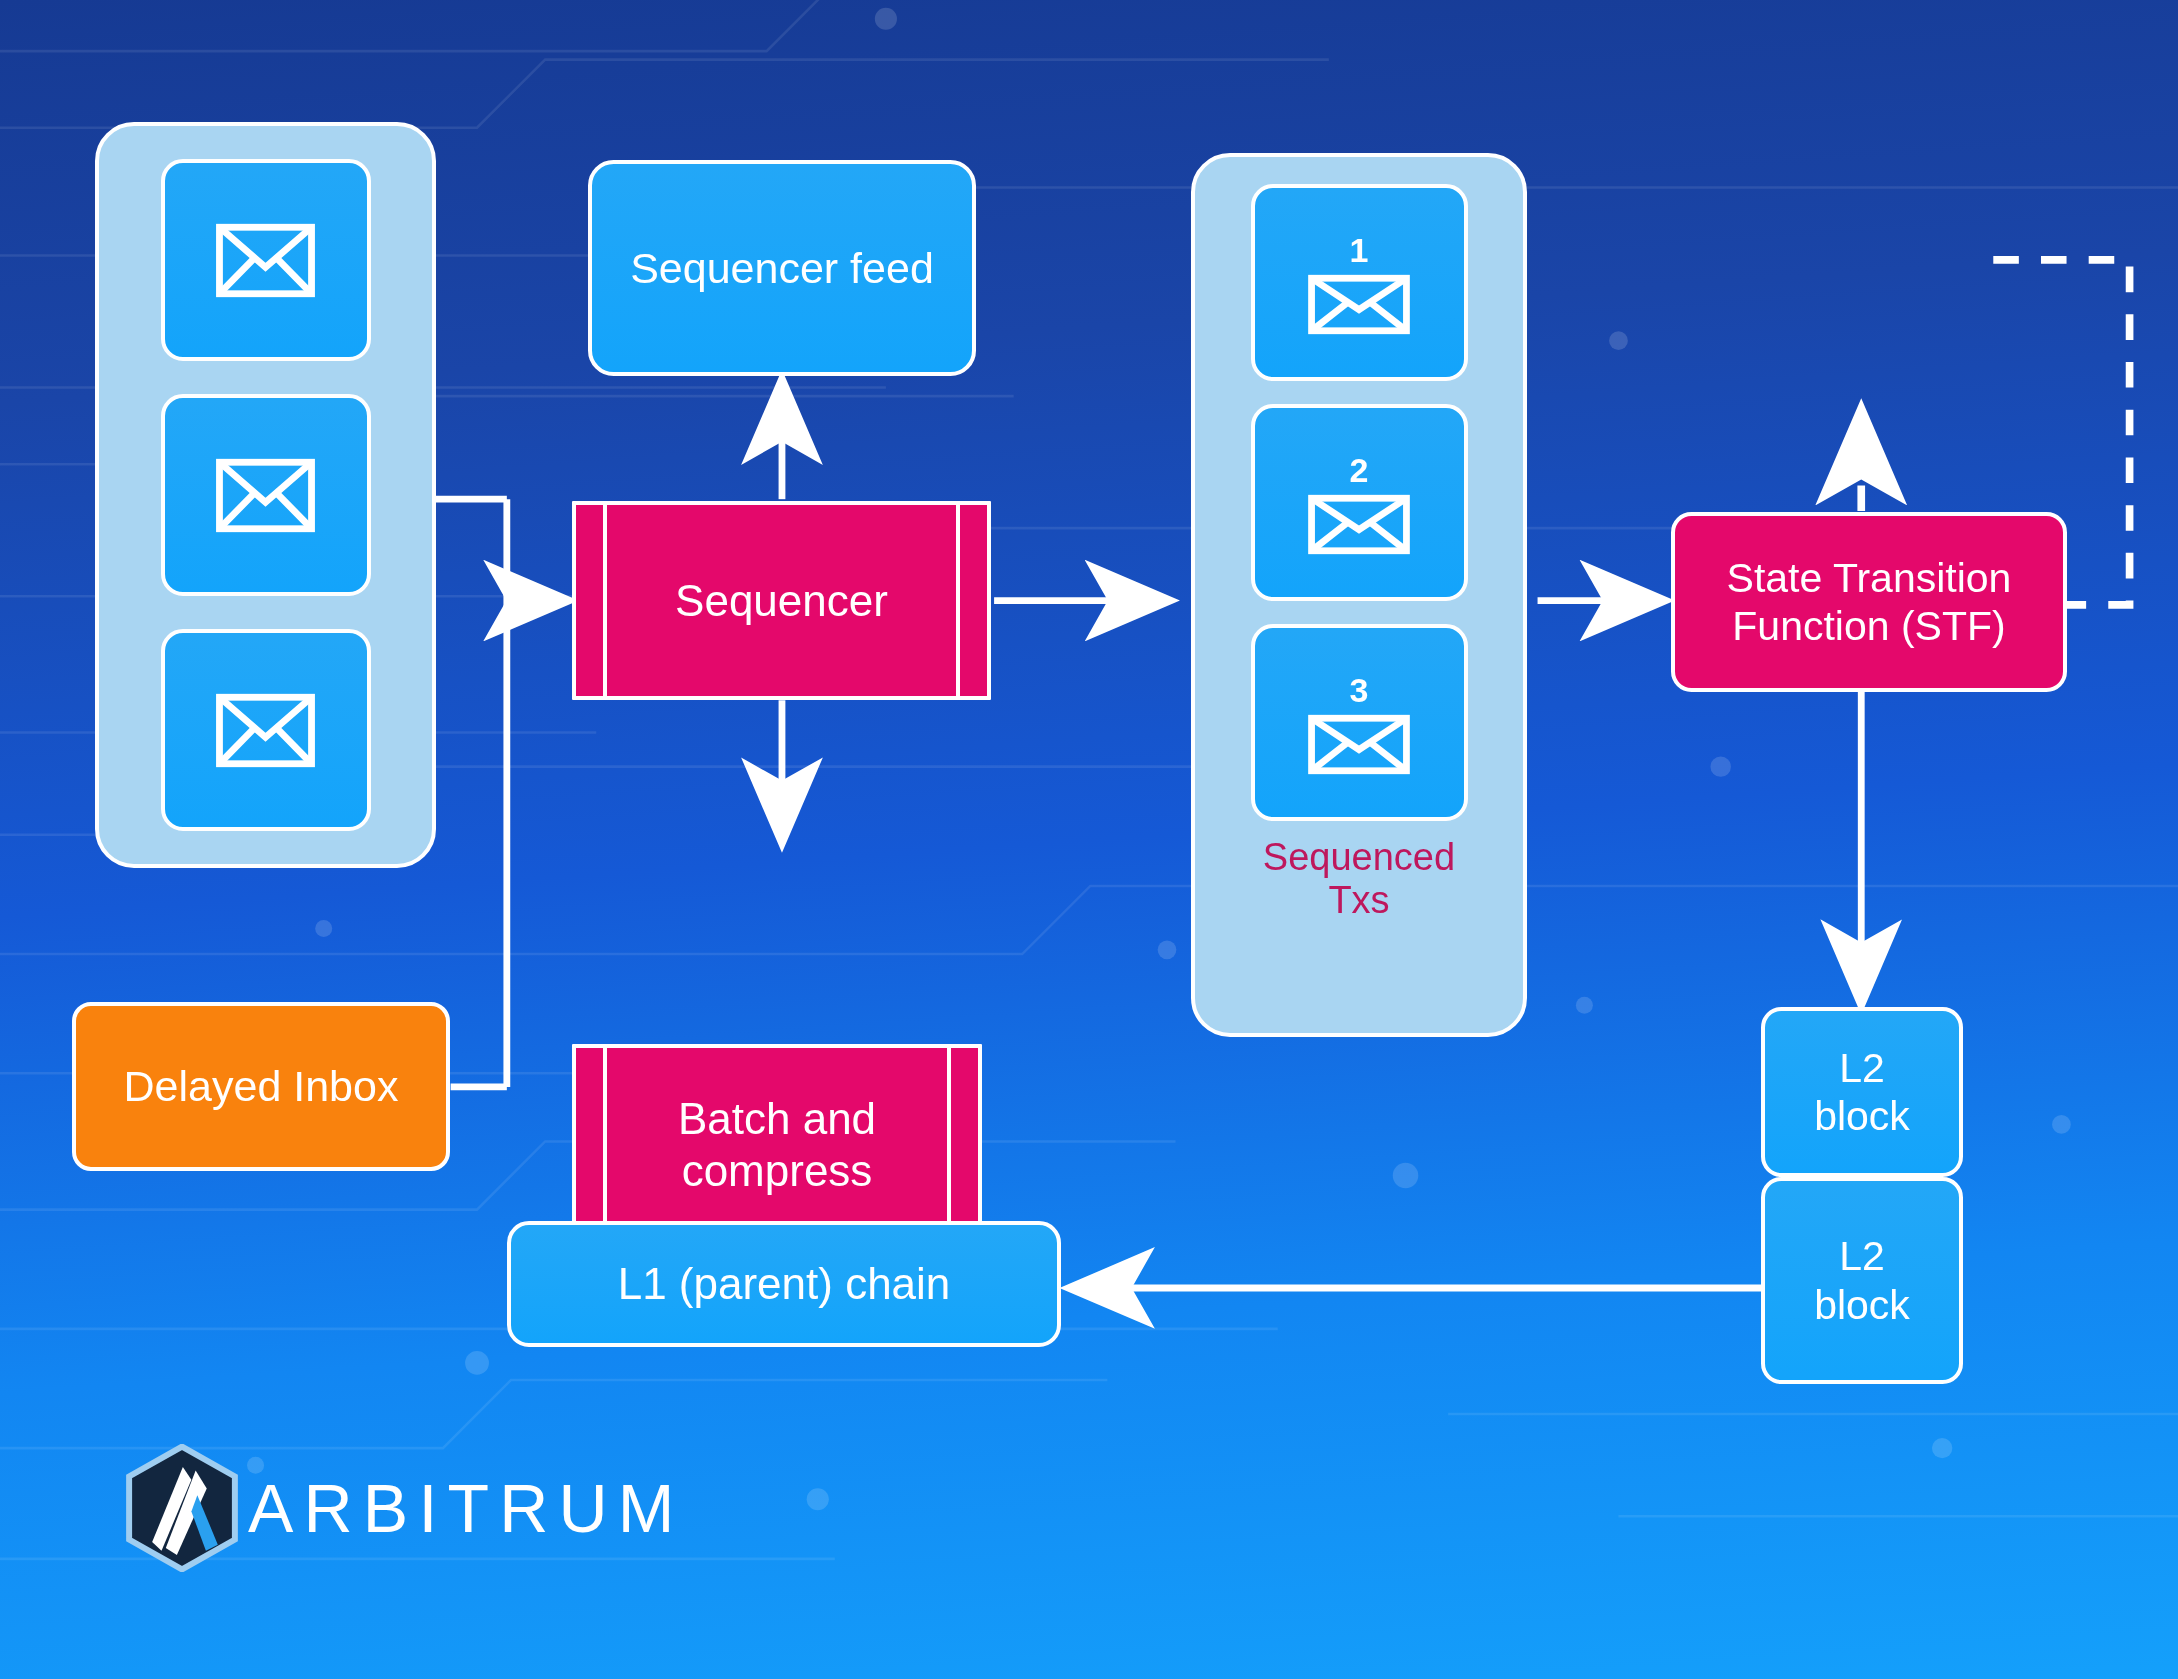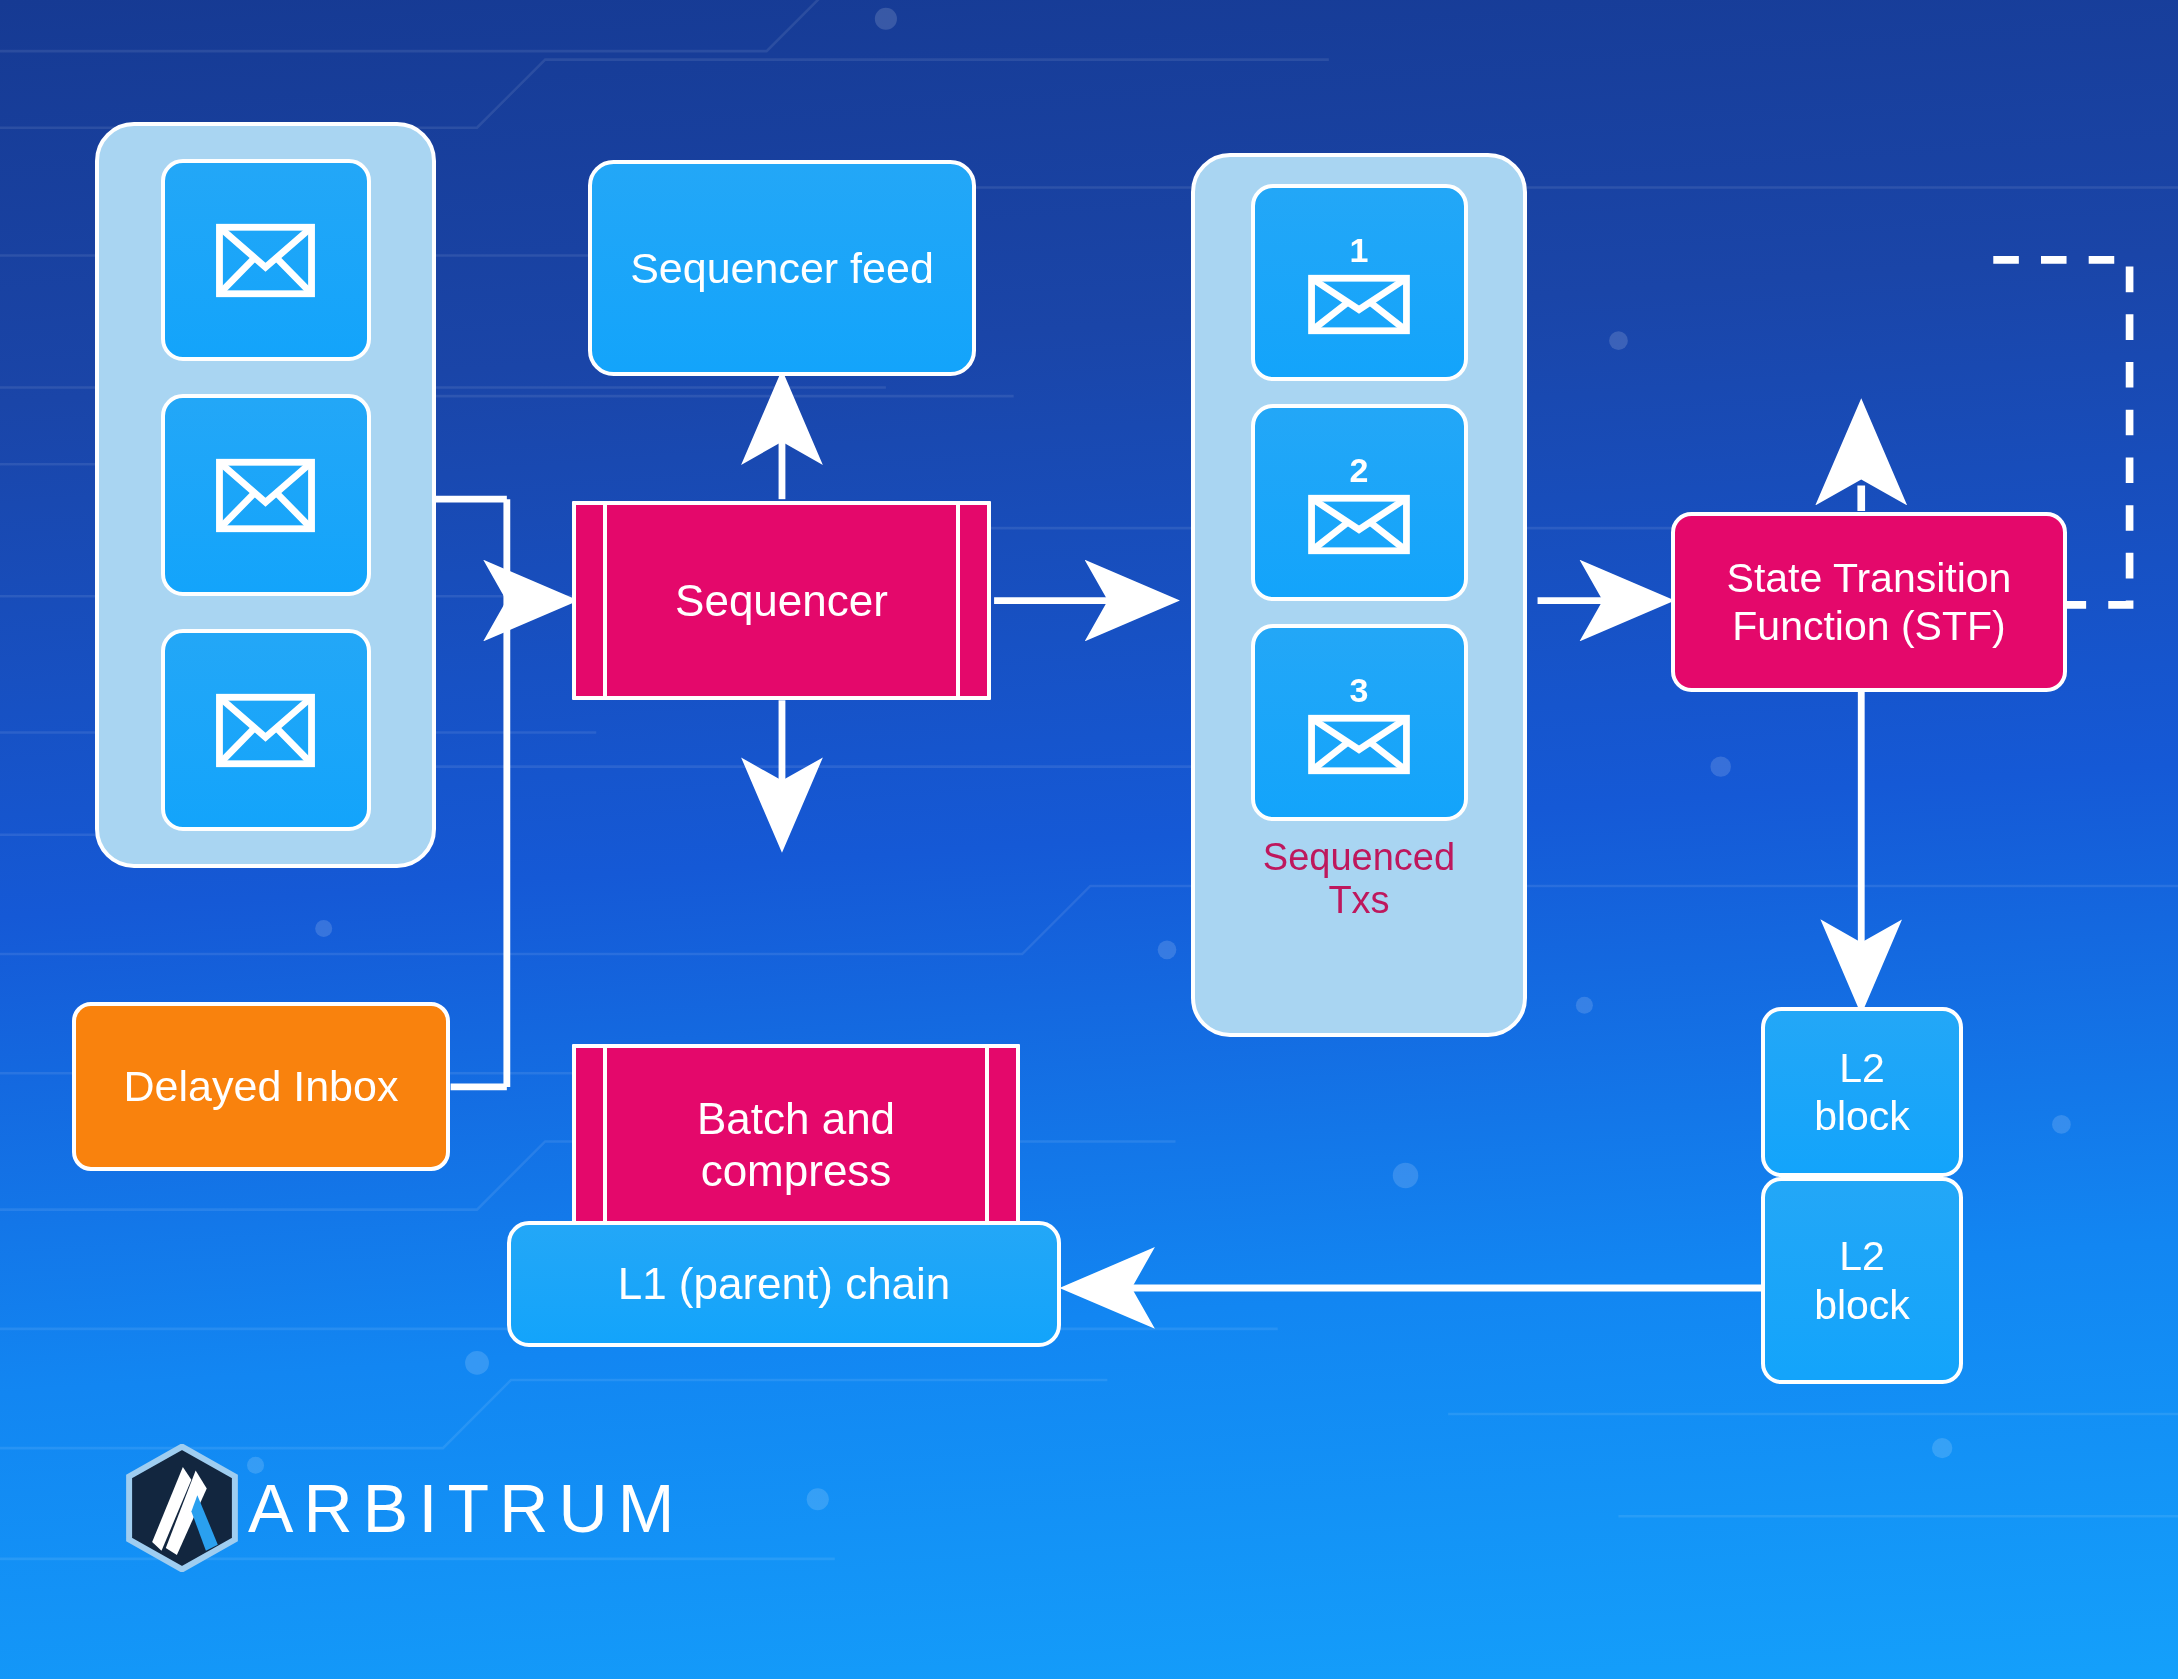--- a/index.html
+++ b/index.html
@@ -143,21 +143,21 @@
   </div>
 
   <div class="node card" style="left:588px;top:160px;width:388px;height:216px;border-radius:25.6px;flex-direction:column;">
     <span class="lbl" style="font-size:43px;">Sequencer feed</span>
   </div>
 
   <div class="node striped" style="left:572px;top:501px;width:419px;height:199px;">
     <span class="lbl" style="font-size:44px;">Sequencer</span>
   </div>
 
-  <div class="node striped" style="left:572px;top:845px;width:448px;height:201px;flex-direction:column;">
+  <div class="node striped" style="left:572px;top:845px;width:410px;height:201px;flex-direction:column;">
     <span class="lbl" style="font-size:44px;">Batch and</span>
     <span class="lbl" style="font-size:44px;">compress</span>
   </div>
 
   <div class="node orange" style="left:72px;top:1002px;width:378px;height:169px;">
     <span class="lbl" style="font-size:43px;">Delayed Inbox</span>
   </div>
 
   <div class="node card" style="left:507px;top:1221px;width:554px;height:126px;border-radius:22px;">
     <span class="lbl" style="font-size:44px;">L1 (parent) chain</span>

